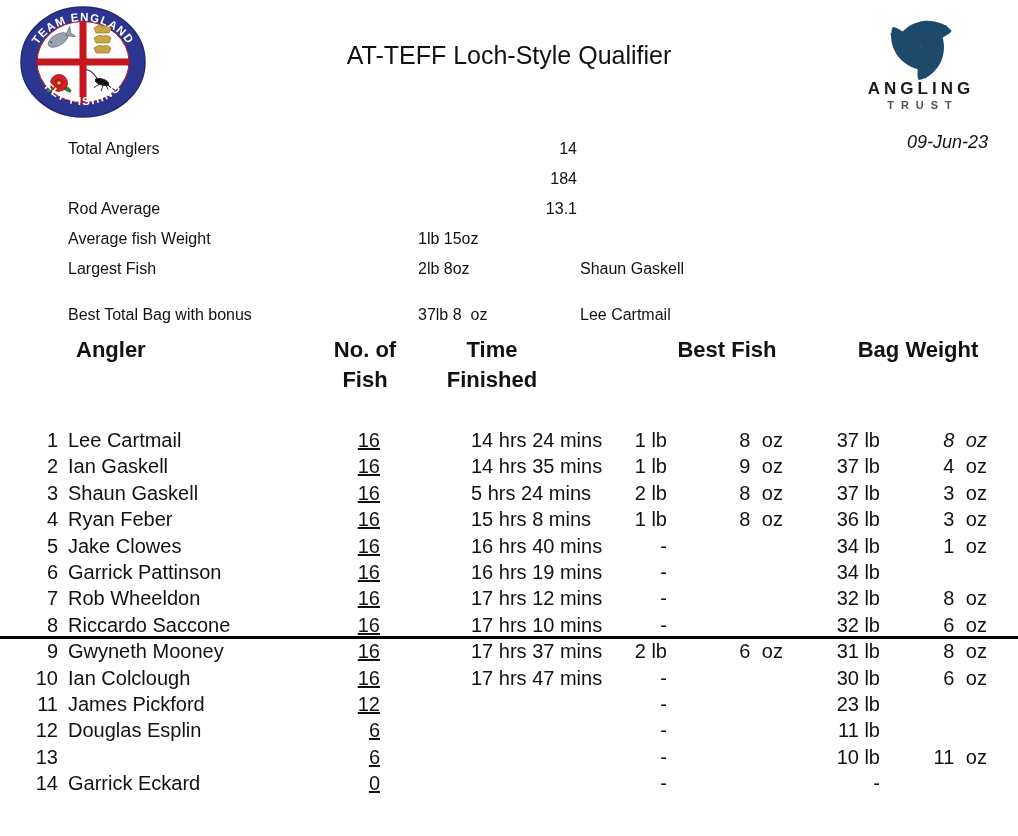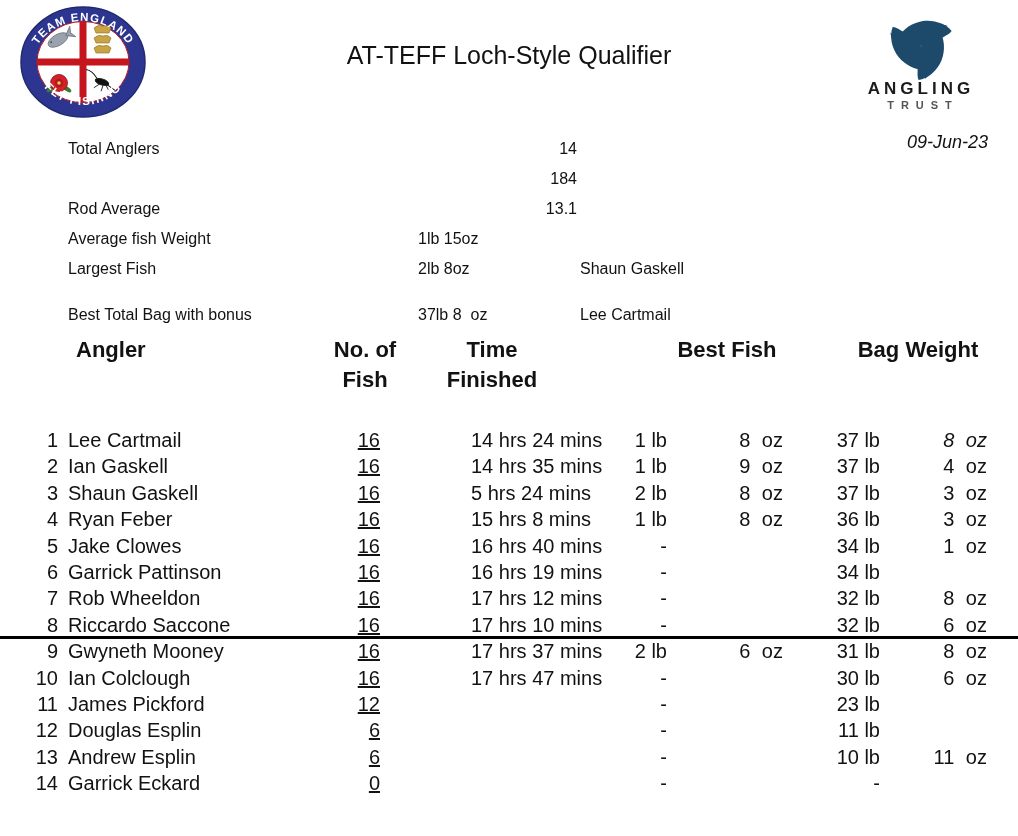--- a/index.html
+++ b/index.html
@@ -287,21 +287,20 @@
       <span class="c c-fish">6</span>
       <span class="c c-time"></span>
       <span class="c c-bestlb">-</span>
       <span class="c c-bestoz"></span>
       <span class="c c-baglb">11 lb</span>
       <span class="c c-bagoz"></span>
     </div>
 
     <div class="row">
       <span class="c c-rank">13</span>
-      <span class="c c-name">Andrew Esplin</span>
       <span class="c c-fish">6</span>
       <span class="c c-time"></span>
       <span class="c c-bestlb">-</span>
       <span class="c c-bestoz"></span>
       <span class="c c-baglb">10 lb</span>
       <span class="c c-bagoz">11 oz</span>
     </div>
 
     <div class="row">
       <span class="c c-rank">14</span>

